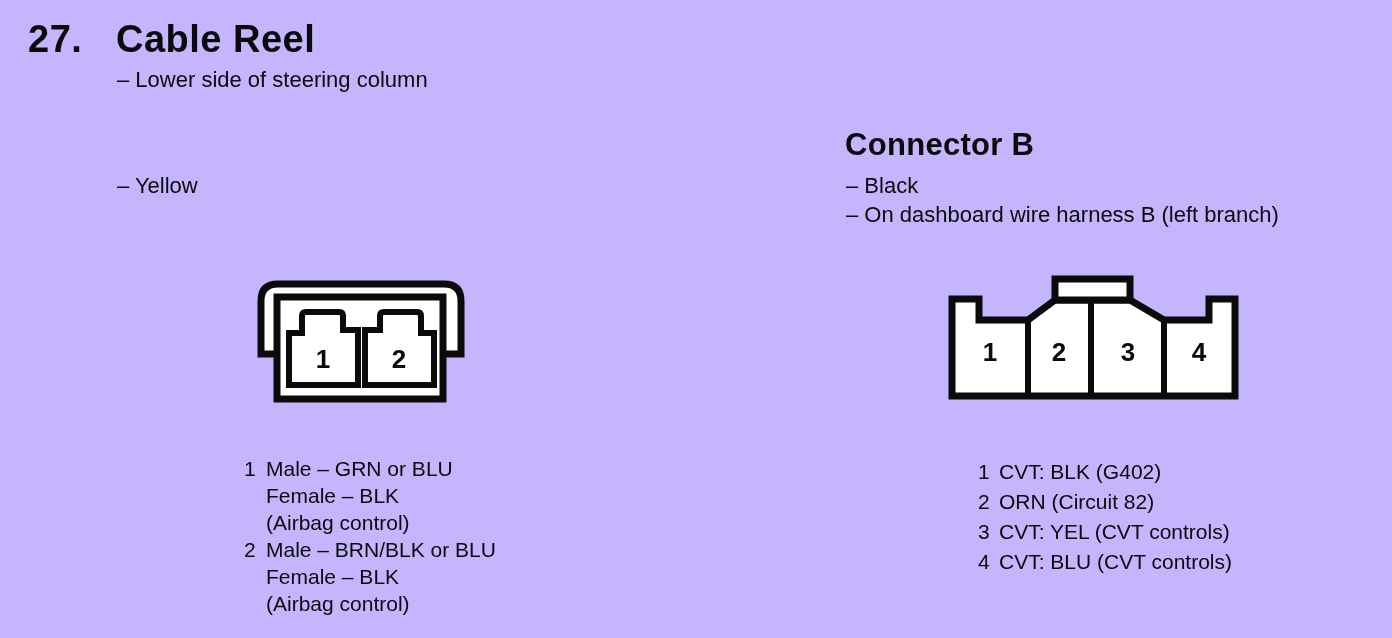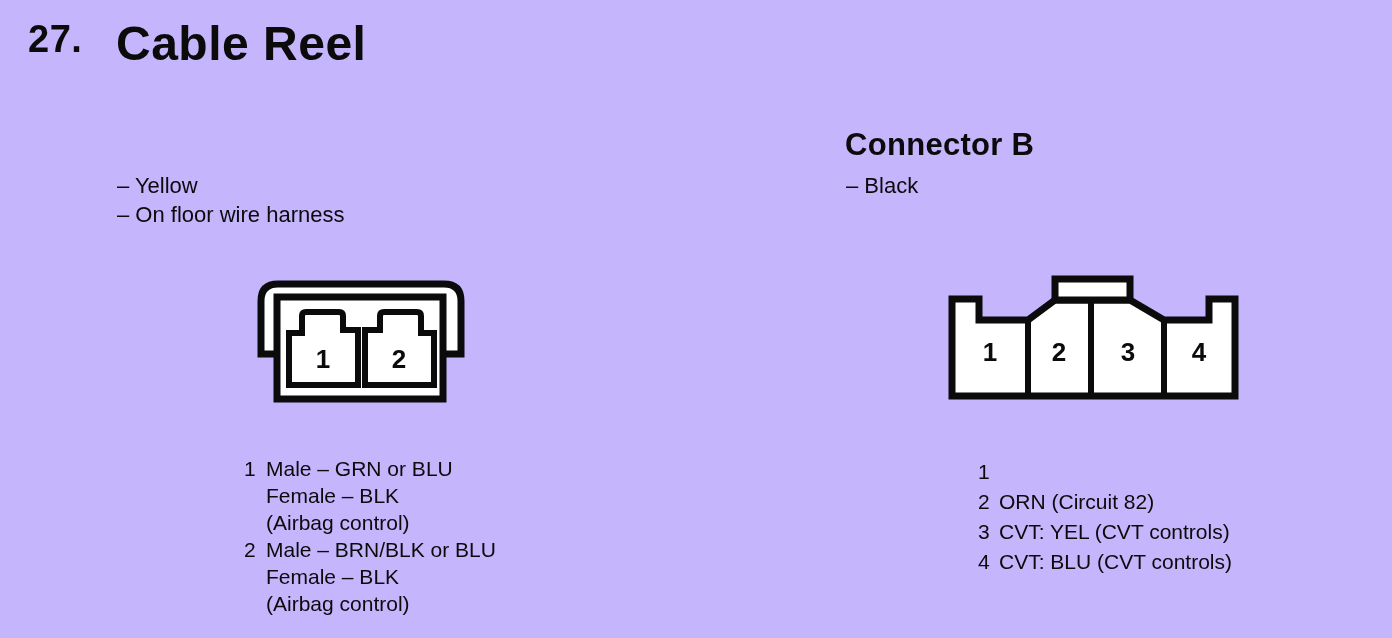--- a/index.html
+++ b/index.html
@@ -6,21 +6,21 @@
   #page{
     position:relative;
     width:1392px;height:638px;
     background:#c4b5fd;
     font-family:"Liberation Sans", sans-serif;
     color:#0b0b0b;
     overflow:hidden;
   }
   .abs{position:absolute;}
   .sec-num{font-size:38px;font-weight:bold;line-height:1;letter-spacing:0.5px;}
-  .page-title{font-size:48px;font-weight:bold;line-height:1;letter-spacing:0.5px;}
+  .page-title{font-size:38px;font-weight:bold;line-height:1;letter-spacing:0.5px;}
   .subnote{font-size:22px;line-height:1;}
   .conn-heading{font-size:31px;font-weight:bold;line-height:1;letter-spacing:0.3px;}
   .notes{font-size:22px;line-height:29px;}
   .notes div{white-space:pre;}
   .pinlist{font-size:21px;}
   .pin-item{display:flex;}
   .pin-num{display:inline-block;flex:0 0 auto;}
   .listA .pin-num{width:22px;}
   .listB .pin-num{width:21px;}
   .listA{line-height:27px;}
@@ -28,24 +28,24 @@
   .pin-desc{display:flex;flex-direction:column;}
   svg text{font-family:"Liberation Sans", sans-serif;font-weight:bold;}
 </style>
 </head>
 <body>
 
 <div id="page">
 
   <div class="abs sec-num" style="left:28px;top:20px;">27.</div>
   <div class="abs page-title" style="left:116px;top:20px;">Cable Reel</div>
+  <div class="abs subnote" style="left:117px;top:69px;">– Lower side of steering column</div>
 
   <div class="abs notes" style="left:117px;top:171px;">
     <div>– Yellow</div>
-    <div>– On floor wire harness</div>
   </div>
 
   <svg class="abs" style="left:256px;top:280px;" width="210" height="125" viewBox="0 0 210 125">
 
     <path d="M 5,74 L 5,21 Q 5,4 22,4 L 188,4 Q 205,4 205,21 L 205,74 Z" fill="#ffffff" stroke="#0b0b0b" stroke-width="7"></path>
 
     <rect x="21" y="17" width="166" height="102" fill="#ffffff" stroke="#0b0b0b" stroke-width="7"></rect>
 
     <path d="M 33,105 L 33,53 L 46,53 L 46,36 Q 46,32 50,32 L 83,32 Q 87,32 87,36 L 87,50 L 102,50 L 102,105 Z" fill="#ffffff" stroke="#0b0b0b" stroke-width="6"></path>
 
@@ -69,40 +69,44 @@
         <span>Male – BRN/BLK or BLU</span>
         <span>Female – BLK</span>
         <span>(Airbag control)</span>
       </span>
     </div>
   </div>
 
   <div class="abs conn-heading" style="left:845px;top:129px;text-align:right;">Connector B</div>
   <div class="abs notes" style="left:846px;top:171px;">
     <div>– Black</div>
+    <div>– On dashboard wire harness B (left branch)</div>
   </div>
 
   <svg class="abs" style="left:945px;top:272px;" width="300" height="135" viewBox="0 0 300 135">
 
     <path d="M 7,124 L 7,27 L 34,27 L 34,48 L 83,48 L 110,28 L 185,28 L 219,48 L 264,48 L 264,27 L 290,27 L 290,124 Z" fill="#ffffff" stroke="#0b0b0b" stroke-width="7"></path>
 
     <rect x="110" y="7" width="75" height="21" fill="#ffffff" stroke="#0b0b0b" stroke-width="7"></rect>
 
     <line x1="83" y1="48" x2="83" y2="122" stroke="#0b0b0b" stroke-width="6"></line>
     <line x1="146" y1="29" x2="146" y2="122" stroke="#0b0b0b" stroke-width="6"></line>
     <line x1="219" y1="48" x2="219" y2="122" stroke="#0b0b0b" stroke-width="6"></line>
     <text x="45" y="89" font-size="26" text-anchor="middle" fill="#0b0b0b">1</text>
     <text x="114" y="89" font-size="26" text-anchor="middle" fill="#0b0b0b">2</text>
     <text x="183" y="89" font-size="26" text-anchor="middle" fill="#0b0b0b">3</text>
     <text x="254" y="89" font-size="26" text-anchor="middle" fill="#0b0b0b">4</text>
   </svg>
 
   <div class="abs pinlist listB" style="left:978px;top:457px;">
     <div class="pin-item">
       <span class="pin-num">1</span>
+      <span class="pin-desc">
+        <span>CVT: BLK (G402)</span>
+      </span>
     </div>
     <div class="pin-item">
       <span class="pin-num">2</span>
       <span class="pin-desc">
         <span>ORN (Circuit 82)</span>
       </span>
     </div>
     <div class="pin-item">
       <span class="pin-num">3</span>
       <span class="pin-desc">

